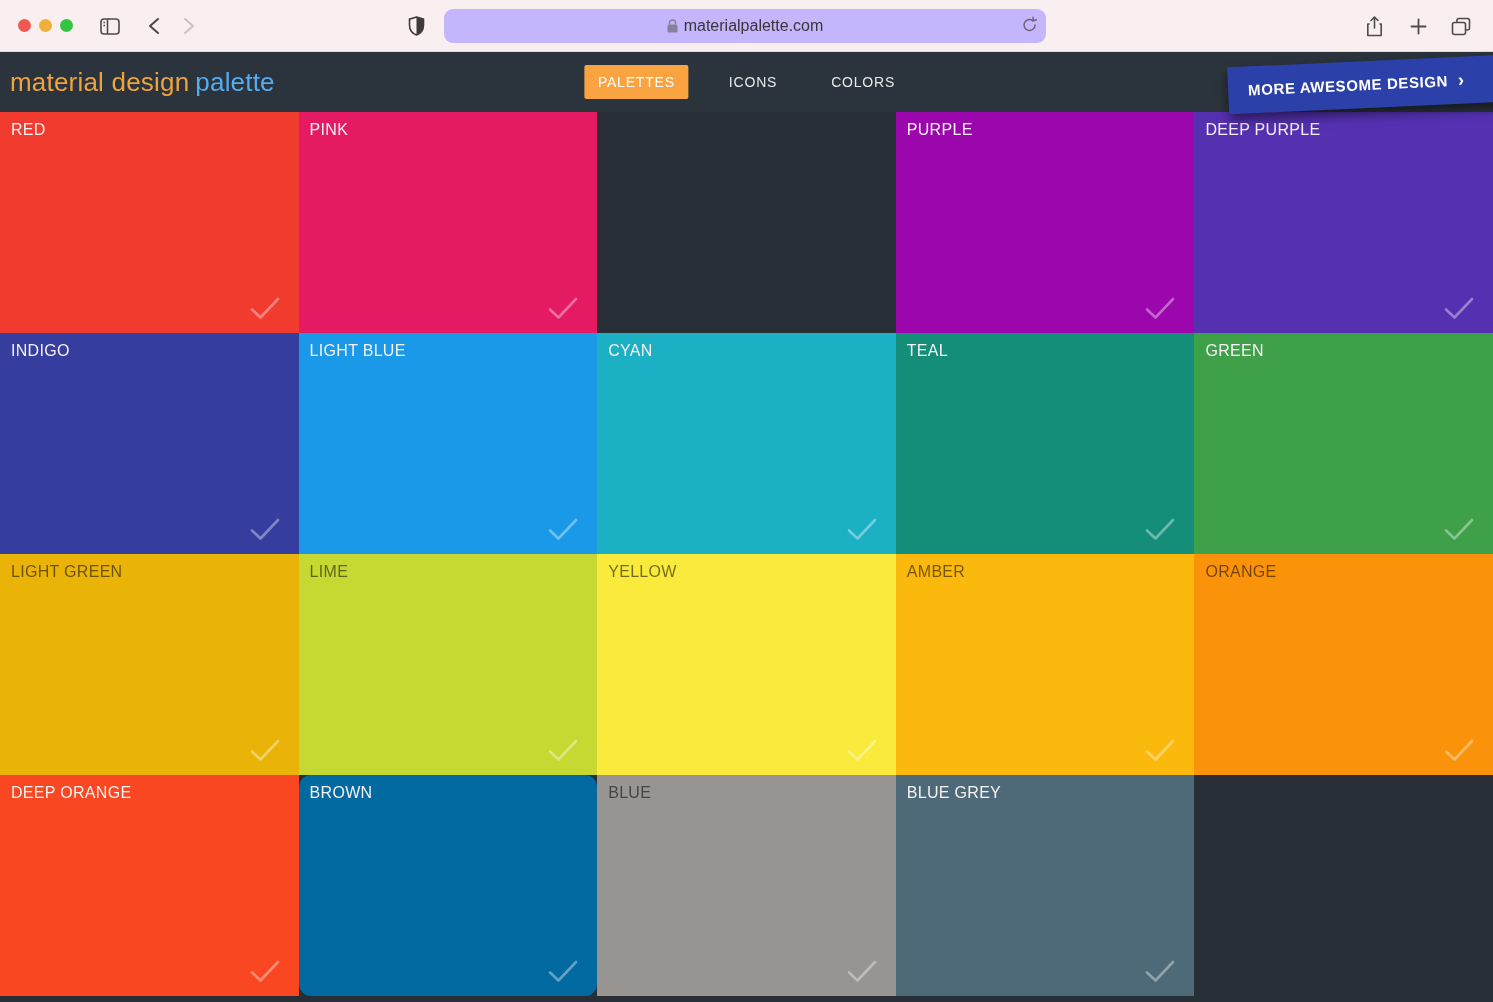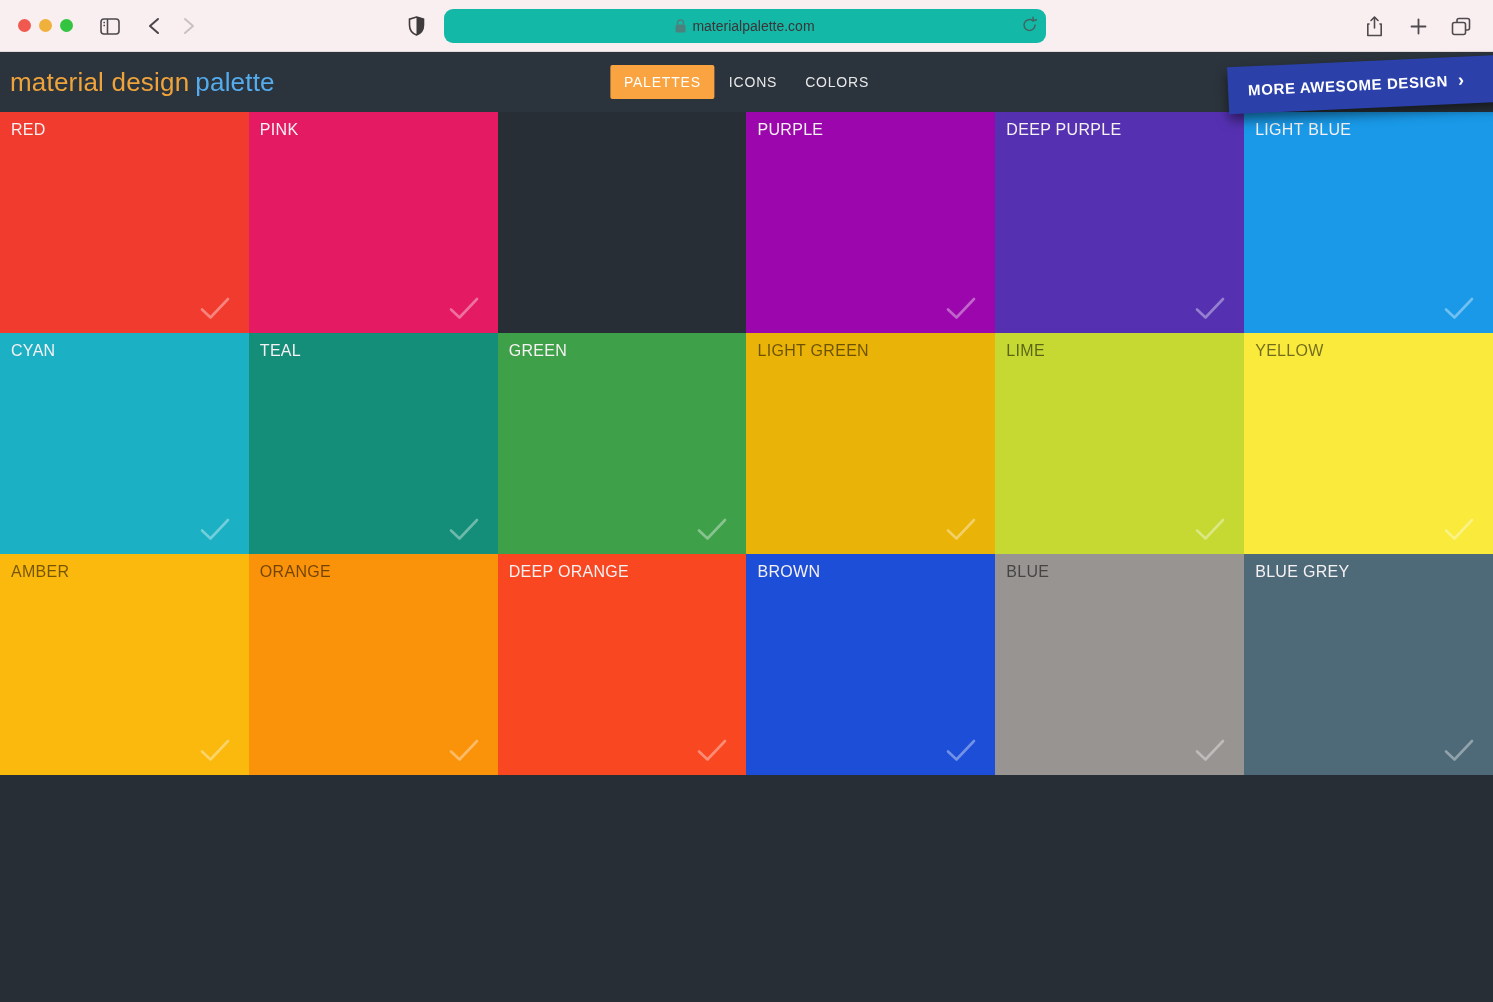--- a/index.html
+++ b/index.html
@@ -10,47 +10,47 @@
   .chrome {
     position:relative; height:52px; background:#F9EFF1;
     border-bottom:1px solid #e3d8da;
   }
   .traffic { position:absolute; top:19px; left:18px; display:flex; gap:8px; }
   .traffic span { width:13px; height:13px; border-radius:50%; display:block; }
   .chrome-btn { position:absolute; top:12px; width:28px; height:28px; display:flex; align-items:center; justify-content:center; background:none; border:none; cursor:default; }
   .chrome-btn svg { display:block; }
   .urlbar {
     position:absolute; left:444px; top:9px; width:602px; height:34px;
-    background:#14b8a6; border-radius:9px; display:flex; align-items:center; justify-content:center;
-    color:#3b3538; font-size:14px;
+    background:#c4b5fd; border-radius:9px; display:flex; align-items:center; justify-content:center;
+    color:#3b3538; font-size:16px;
   }
   .urlbar .lock { margin-right:6px; opacity:.65; }
   .urlbar .reload { position:absolute; right:9px; top:7px; opacity:.75; }
 
   
   .site-header {
     position:relative; height:60px; background:#2B333C;
     display:flex; align-items:center; z-index:5;
   }
   .logo { position:absolute; left:10px; font-size:26px; letter-spacing:.2px; }
   .logo .p2 { margin-left:6px; }
-  .main-nav { position:absolute; left:50%; transform:translateX(-50%); display:flex; align-items:center; }
+  .main-nav { position:absolute; left:50%; transform:translateX(-50%); display:flex; align-items:center; gap:26px; }
   .nav-item { font-size:14px; letter-spacing:.8px; color:#E9E9EA; padding:9px 14px; border-radius:2px; cursor:pointer; }
   .nav-item.active { color:#FFFFFF; }
   .ribbon {
     position:absolute; right:-14px; top:9px; transform:rotate(-2.6deg);
     color:#fff; font-size:15px; font-weight:bold; letter-spacing:.6px;
     padding:13px 42px 13px 20px; white-space:nowrap;
     box-shadow:0 6px 12px rgba(0,0,0,.5); cursor:pointer;
   }
   .ribbon .chev { font-size:18px; margin-left:10px; font-weight:bold; }
 
   
   .grid {
-    display:grid; grid-template-columns:repeat(6,1fr); grid-auto-rows:221px;
+    display:grid; grid-template-columns:repeat(5,1fr); grid-auto-rows:221px;
     background:#272E36; width:1493px;
   }
   .tile { position:relative; cursor:pointer; }
   .tile .label {
     position:absolute; top:9px; left:11px; font-size:16px; letter-spacing:.3px;
   }
   .tile.light-text .label { color:#F6F1F2; }
   .tile.dark-text .label { color:rgba(0,0,0,0.54); }
   .tile .check { position:absolute; right:19px; bottom:13px; }
   .tile.empty { cursor:default; }
@@ -163,20 +163,26 @@
       <svg class="check" width="30" height="24" viewBox="0 0 30 24" fill="none" stroke="rgba(255,255,255,0.38)" stroke-width="2.6" stroke-linecap="round" stroke-linejoin="round">
         <polyline points="2,13.5 10.5,21.5 28,3"></polyline>
       </svg>
     </div>
     <div class="tile light-text" style="background: rgb(85, 49, 178);">
       <span class="label">DEEP PURPLE</span>
       <svg class="check" width="30" height="24" viewBox="0 0 30 24" fill="none" stroke="rgba(255,255,255,0.38)" stroke-width="2.6" stroke-linecap="round" stroke-linejoin="round">
         <polyline points="2,13.5 10.5,21.5 28,3"></polyline>
       </svg>
     </div>
+    <div class="tile light-text" style="background: rgb(53, 62, 158);">
+      <span class="label">INDIGO</span>
+      <svg class="check" width="30" height="24" viewBox="0 0 30 24" fill="none" stroke="rgba(255,255,255,0.38)" stroke-width="2.6" stroke-linecap="round" stroke-linejoin="round">
+        <polyline points="2,13.5 10.5,21.5 28,3"></polyline>
+      </svg>
+    </div>
     <div class="tile light-text" style="background: rgb(25, 153, 232);">
       <span class="label">LIGHT BLUE</span>
       <svg class="check" width="30" height="24" viewBox="0 0 30 24" fill="none" stroke="rgba(255,255,255,0.38)" stroke-width="2.6" stroke-linecap="round" stroke-linejoin="round">
         <polyline points="2,13.5 10.5,21.5 28,3"></polyline>
       </svg>
     </div>
     <div class="tile light-text" style="background: rgb(28, 176, 196);">
       <span class="label">CYAN</span>
       <svg class="check" width="30" height="24" viewBox="0 0 30 24" fill="none" stroke="rgba(255,255,255,0.38)" stroke-width="2.6" stroke-linecap="round" stroke-linejoin="round">
         <polyline points="2,13.5 10.5,21.5 28,3"></polyline>
@@ -223,21 +229,21 @@
       <svg class="check" width="30" height="24" viewBox="0 0 30 24" fill="none" stroke="rgba(255,255,255,0.38)" stroke-width="2.6" stroke-linecap="round" stroke-linejoin="round">
         <polyline points="2,13.5 10.5,21.5 28,3"></polyline>
       </svg>
     </div>
     <div class="tile light-text" style="background: rgb(249, 71, 33);">
       <span class="label">DEEP ORANGE</span>
       <svg class="check" width="30" height="24" viewBox="0 0 30 24" fill="none" stroke="rgba(255,255,255,0.38)" stroke-width="2.6" stroke-linecap="round" stroke-linejoin="round">
         <polyline points="2,13.5 10.5,21.5 28,3"></polyline>
       </svg>
     </div>
-    <div class="tile light-text" style="background: #1d4ed8;">
+    <div class="tile light-text" style="background: #0369a1; border-radius: 12px;">
       <span class="label">BROWN</span>
       <svg class="check" width="30" height="24" viewBox="0 0 30 24" fill="none" stroke="rgba(255,255,255,0.38)" stroke-width="2.6" stroke-linecap="round" stroke-linejoin="round">
         <polyline points="2,13.5 10.5,21.5 28,3"></polyline>
       </svg>
     </div>
     <div class="tile dark-text" style="background: rgb(151, 148, 146);">
       <span class="label">BLUE</span>
       <svg class="check" width="30" height="24" viewBox="0 0 30 24" fill="none" stroke="rgba(255,255,255,0.38)" stroke-width="2.6" stroke-linecap="round" stroke-linejoin="round">
         <polyline points="2,13.5 10.5,21.5 28,3"></polyline>
       </svg>

